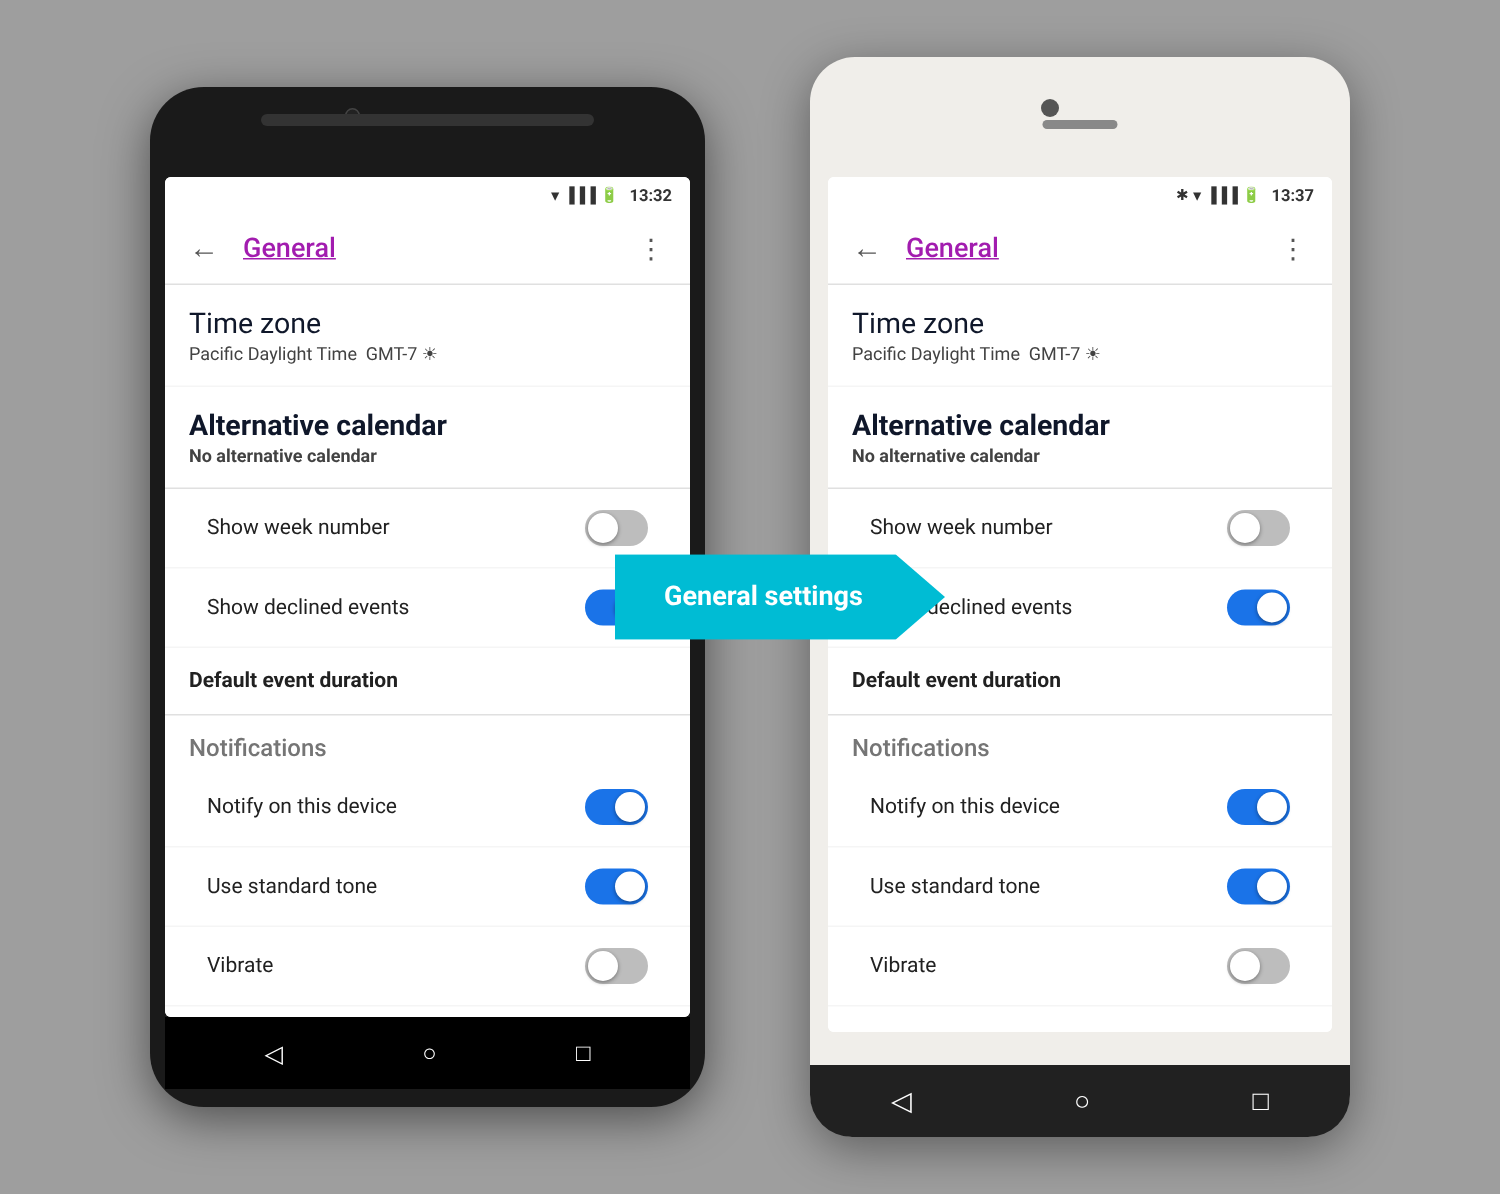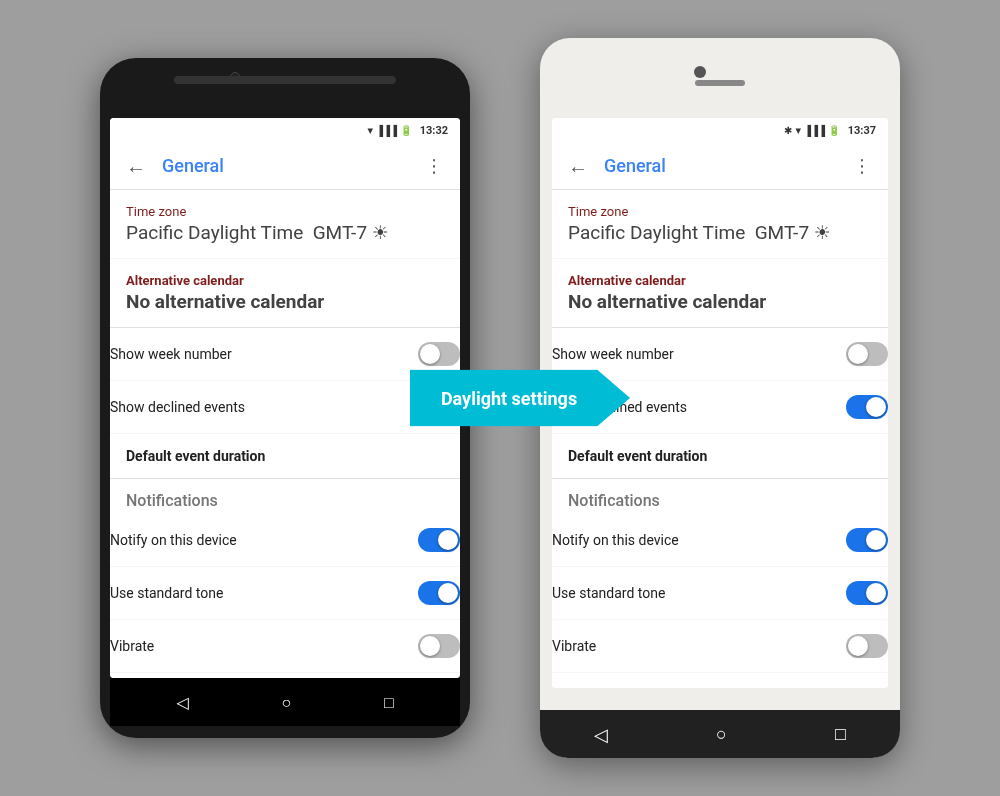--- a/index.html
+++ b/index.html
@@ -130,22 +130,23 @@
       justify-content: center;
       font-size: 20px;
       color: #555;
       cursor: pointer;
     }
 
     .app-bar .title {
       flex: 1;
       font-size: 18px;
       font-weight: 500;
-      color: #3b82f6;
+      color: #a21caf;
       padding-left: 8px;
+      text-decoration: underline;
     }
 
     .app-bar .more-btn {
       width: 36px;
       height: 36px;
       display: flex;
       align-items: center;
       justify-content: center;
       font-size: 18px;
       color: #555;
@@ -163,35 +164,35 @@
       padding: 14px 16px;
       border-bottom: 1px solid #f5f5f5;
     }
 
     .setting-item.with-divider {
       border-bottom: 1px solid #e0e0e0;
       font-weight: bold;
     }
 
     .setting-label {
-      font-size: 13px;
-      color: #7f1d1d;
+      font-size: 19px;
+      color: #0f172a;
       margin-bottom: 2px;
     }
 
     .setting-value {
-      font-size: 19px;
+      font-size: 12px;
       color: #424242;
     }
 
     .setting-row {
       display: flex;
       align-items: center;
       justify-content: space-between;
-      padding: 14px 0;
+      padding: 14px 28px;
       border-bottom: 1px solid #f5f5f5;
       min-height: 52px;
     }
 
     .setting-row-label {
       font-size: 14px;
       color: #212121;
     }
 
     .section-header {
@@ -371,21 +372,21 @@
     </div>
 
     <div class="nav-bar">
       <span class="nav-btn">◁</span>
       <span class="nav-btn">○</span>
       <span class="nav-btn">□</span>
     </div>
   </div>
 
   <div class="arrow-banner">
-    <div class="arrow-body">Daylight settings</div>
+    <div class="arrow-body">General settings</div>
   </div>
 
   <div class="phone phone-white" style="margin-left: 40px;">
     <div class="camera-dot"></div>
     <div class="speaker"></div>
     <div class="screen">
 
       <div class="status-bar">
         <div class="status-icons">
           <span style="font-size:10px;">✱</span>

